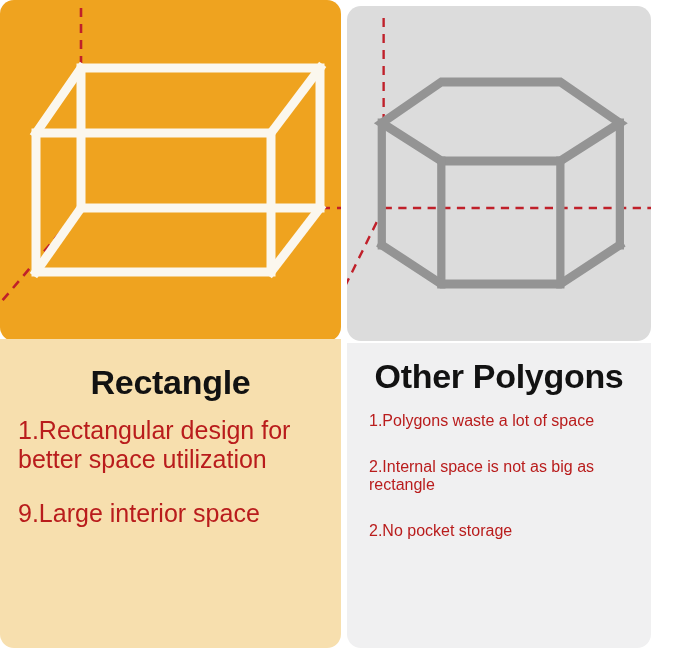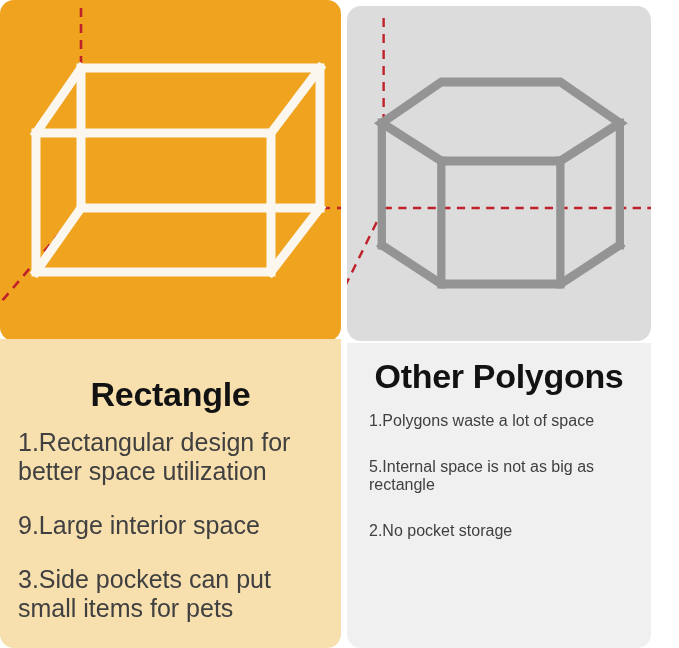--- a/index.html
+++ b/index.html
@@ -74,32 +74,32 @@
   }
 
   .panel-title {
     text-align: center;
     font-weight: bold;
     color: #121212;
     letter-spacing: -0.3px;
   }
   #text-rectangle .panel-title {
     font-size: 34px;
-    padding-top: 36px;
+    padding-top: 24px;
     padding-bottom: 4px;
   }
   #text-polygons .panel-title {
     font-size: 34px;
     padding-top: 14px;
     padding-bottom: 4px;
   }
 
   .bullet-list {
     list-style: none;
-    color: #404040;
+    color: #b91c1c;
   }
   #text-rectangle .bullet-list {
     padding: 10px 16px 0 18px;
     font-size: 25px;
     line-height: 1.16;
   }
   #text-polygons .bullet-list {
     padding: 12px 10px 0 22px;
     font-size: 16px;
     line-height: 1.16;
@@ -145,21 +145,20 @@
           <polyline points="36,133 271,133 271,272 36,272 36,133"></polyline>
         </g>
       </svg>
     </div>
 
     <div class="text-panel" id="text-rectangle">
       <div class="panel-title">Rectangle</div>
       <ul class="bullet-list">
         <li>1.Rectangular design for better space utilization</li>
         <li>9.Large interior space</li>
-        <li>3.Side pockets can put small items for pets</li>
       </ul>
     </div>
   </div>
 
   <div id="column-divider"></div>
 
   <div class="column" id="column-polygons">
 
     <div class="illustration-panel" id="illustration-polygons">
       <svg viewBox="0 0 332 335" preserveAspectRatio="none">
@@ -181,19 +180,19 @@
 
           <polyline points="38,239 103,278 233,278 298,239"></polyline>
         </g>
       </svg>
     </div>
 
     <div class="text-panel" id="text-polygons">
       <div class="panel-title">Other Polygons</div>
       <ul class="bullet-list">
         <li>1.Polygons waste a lot of space</li>
-        <li>5.Internal space is not as big as rectangle</li>
+        <li>2.Internal space is not as big as rectangle</li>
         <li>2.No pocket storage</li>
       </ul>
     </div>
   </div>
 
 </div>
 
 </body></html>

